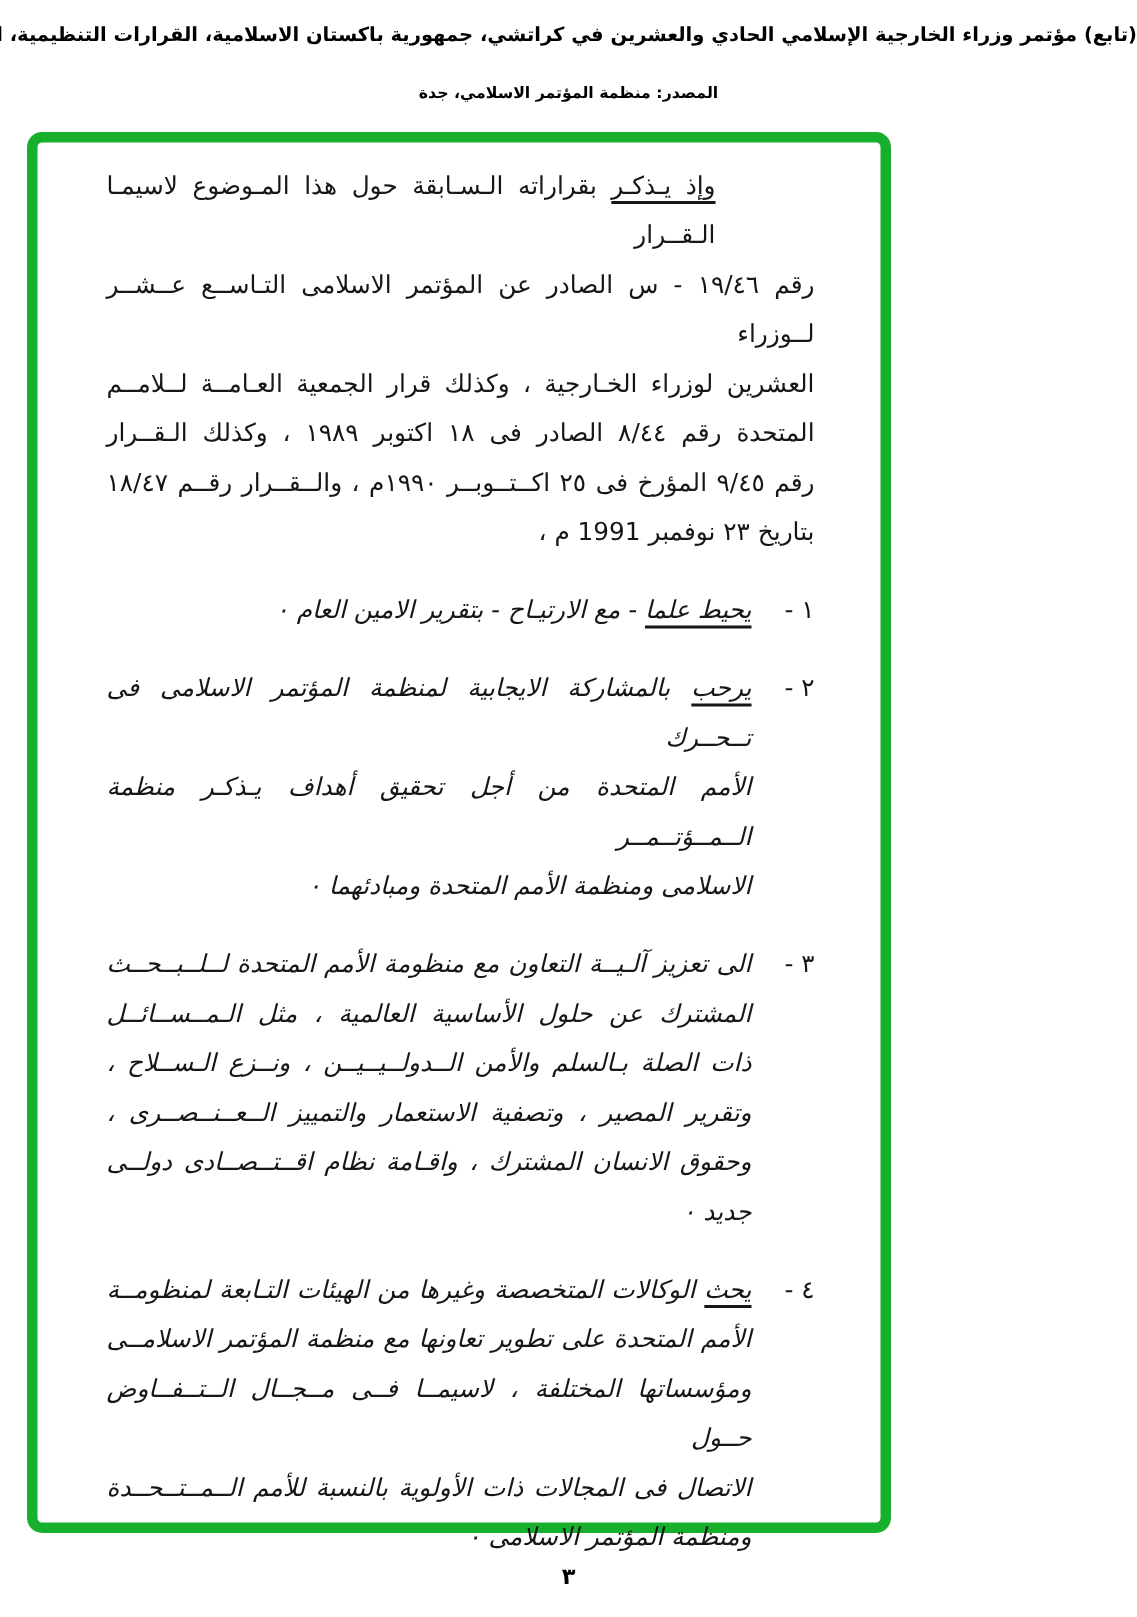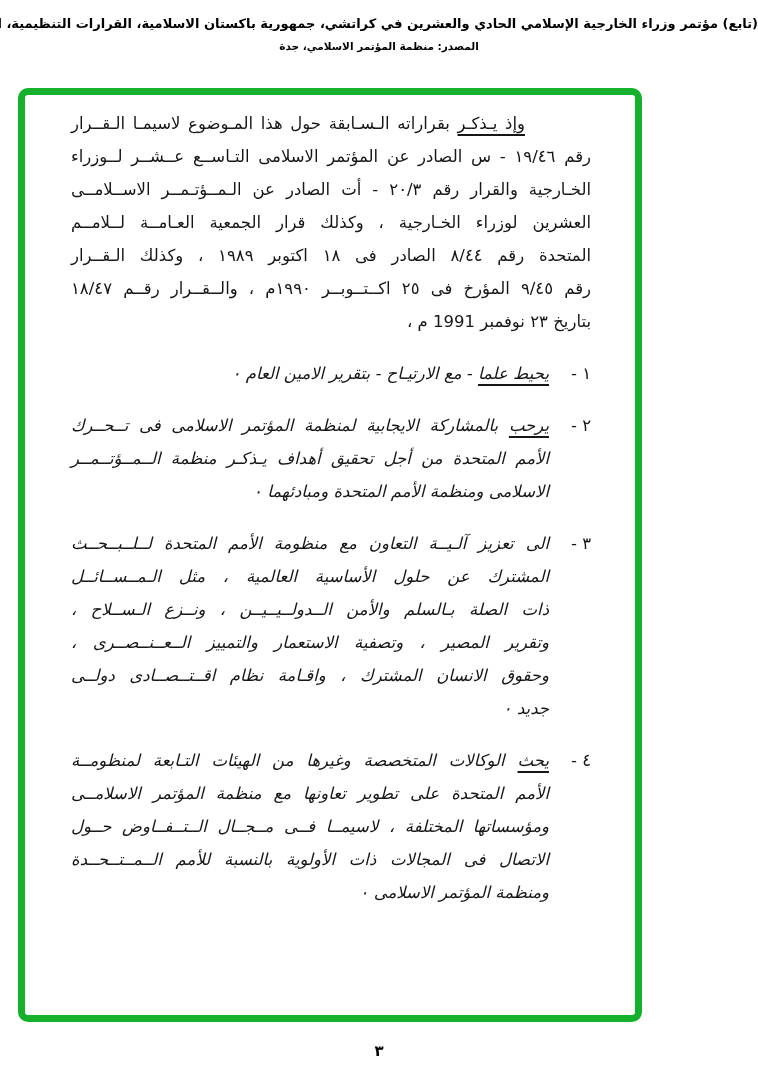--- a/index.html
+++ b/index.html
@@ -23,28 +23,28 @@
   }
   .doc-header .line1 {
     font-size: 13px;
     font-weight: bold;
     white-space: nowrap;
     letter-spacing: 0;
   }
   .doc-header .line2 {
     font-size: 10.5px;
     font-weight: bold;
-    margin-top: 9px;
+    margin-top: 25px;
   }
   
   .doc-frame {
     position: absolute;
     left: 18px;
     top: 88px;
-    width: 624px;
+    width: 576px;
     height: 934px;
     box-sizing: border-box;
     border: 7px solid #16b02c;
     border-radius: 10px;
     background: #ffffff;
   }
   
   .doc-content {
     direction: rtl;
     padding: 12px 44px 0 46px;
@@ -94,21 +94,20 @@
     <div class="line1">(تابع) مؤتمر وزراء الخارجية الإسلامي الحادي والعشرين في كراتشي، جمهورية باكستان الاسلامية، القرارات التنظيمية، القرار الرقم ٢١/٨-أت</div>
     <div class="line2">المصدر: منظمة المؤتمر الاسلامي، جدة</div>
   </div>
 
   <div class="doc-frame">
     <div class="doc-content">
 
       <div class="preamble">
         <div class="line j firstline"><span class="lead">وإذ يـذكـر</span> <span>بقراراته الـسـابقة حول هذا المـوضوع لاسيمـا الـقــرار</span></div>
         <div class="line j">رقم ١٩/٤٦ - س الصادر عن المؤتمر الاسلامى التـاســع عــشــر لــوزراء</div>
-        <div class="line j">الخـارجية والقرار رقم ٢٠/٣ - أت الصادر عن الـمــؤتـمــر الاســلامــى</div>
         <div class="line j">العشرين لوزراء الخـارجية ، وكذلك قرار الجمعية العـامــة لــلامــم</div>
         <div class="line j">المتحدة رقم ٨/٤٤ الصادر فى ١٨ اكتوبر ١٩٨٩ ، وكذلك الـقــرار</div>
         <div class="line j">رقم ٩/٤٥ المؤرخ فى ٢٥ اكــتــوبــر ١٩٩٠م ، والــقــرار رقــم ١٨/٤٧</div>
         <div class="line last">بتاريخ ٢٣ نوفمبر 1991 م ،</div>
       </div>
 
       <div class="item">
         <div class="num">١ -</div>
         <div class="itembody">
           <div class="line last"><span class="lead">يحيط علما</span> <span>- مع الارتيـاح - بتقرير الامين العام ٠</span></div>

